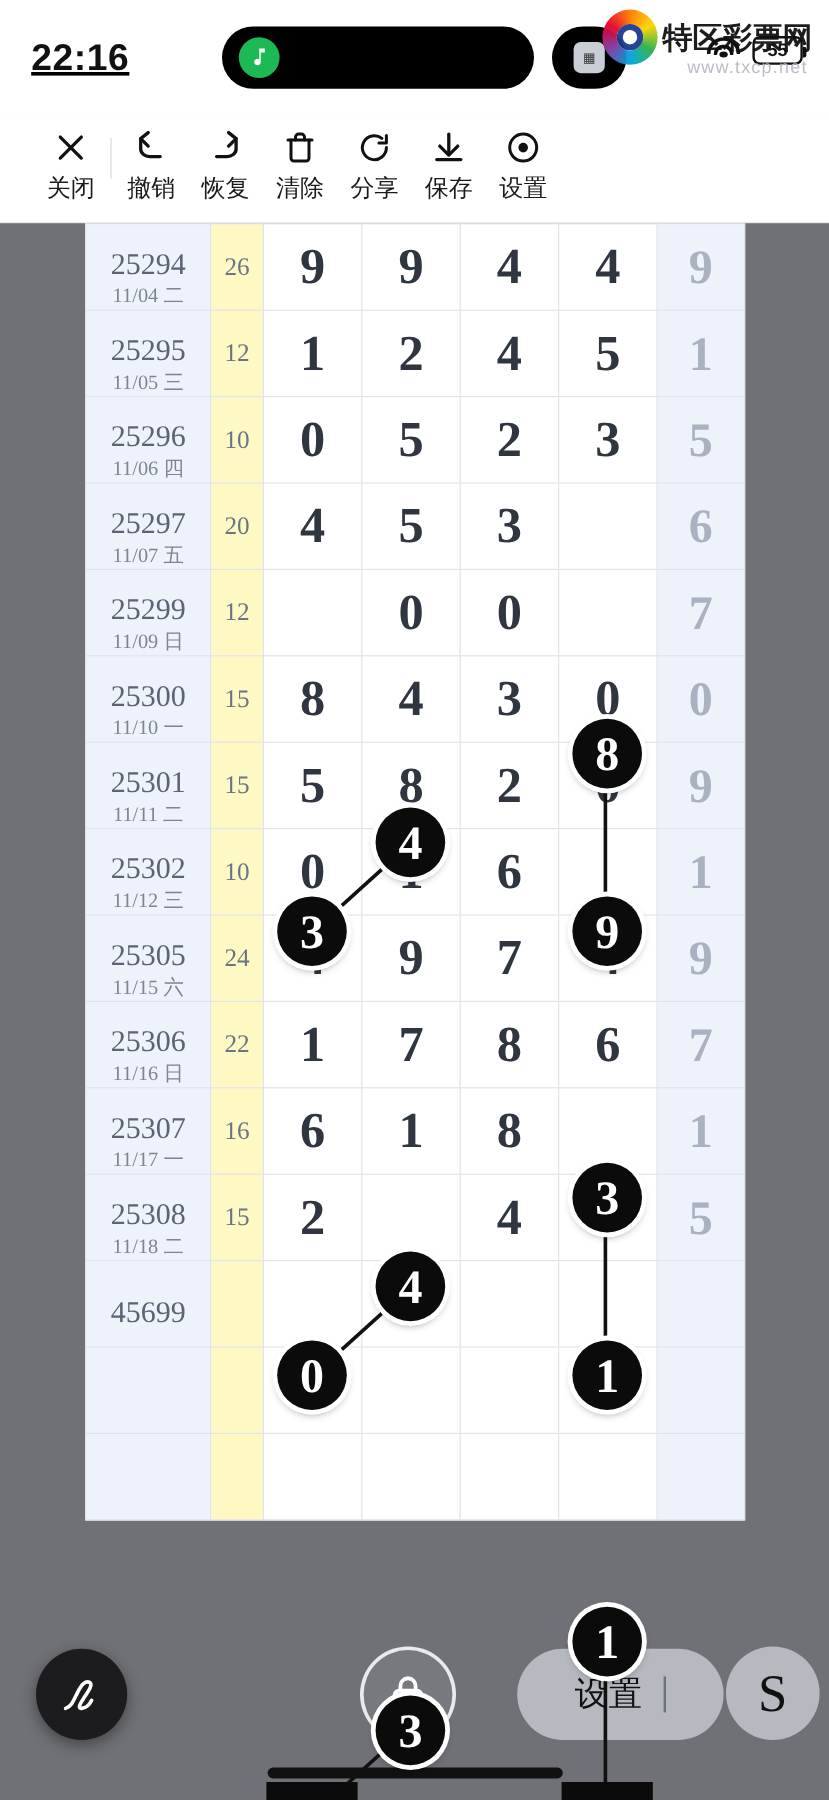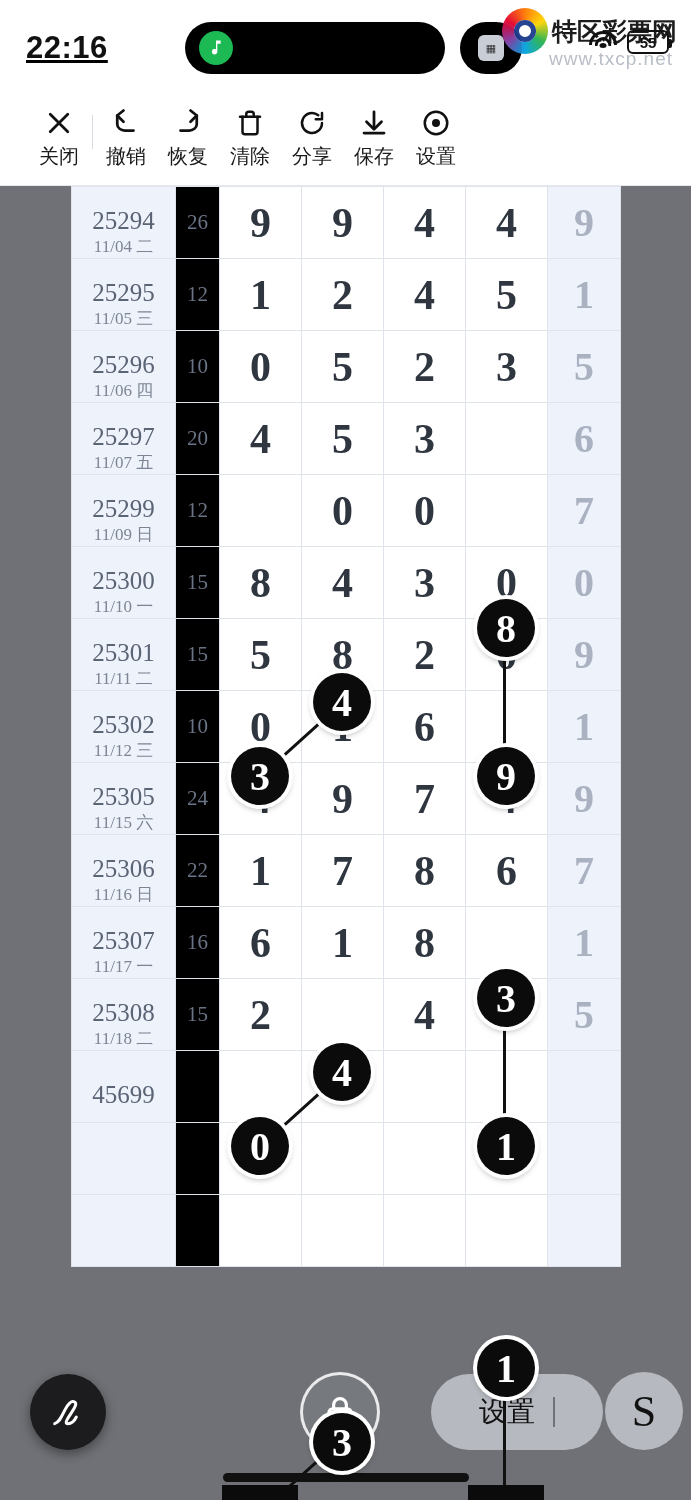--- a/index.html
+++ b/index.html
@@ -69,21 +69,21 @@
     background: conic-gradient(#ff7a00, #ffd400, #29b24a, #00a3e0, #8e44ad, #e4002b, #ff7a00);
     display: flex; align-items: center; justify-content: center;
   }
   .wm-logo:after {
     content: ""; width: 22px; height: 22px; border-radius: 50%;
     background: #fff; box-shadow: inset 0 0 0 5px #1b3a8c;
   }
   .wm-text { font-size: 25px; font-weight: 700; color: #111; }
   .wm-sub {
     position: absolute; right: 18px; top: 48px;
-    font-size: 19px; color: #b9bdc6; letter-spacing: 1px;
+    font-size: 15px; color: #b9bdc6; letter-spacing: 1px;
   }
 
   
   .toolbar {
     height: 90px; background: #fff;
     display: flex; align-items: center; justify-content: flex-start;
     padding: 0 28px 4px 28px;
     border-bottom: 1px solid #e7e9ee;
   }
   .tb-item {
@@ -114,21 +114,21 @@
   col.c-sum   { width: 44px; }
   col.c-num   { width: 82px; }
   col.c-last  { width: 73px; }
 
   td.issue {
     background: #eef3fb; color: #5b6475; line-height: 1.15; padding-top: 18px; margin-left: 35px;
   }
   td.issue .no { font-size: 25px; font-weight: 400; display: block; }
   td.issue .dt { font-size: 17px; color: #7d8594; display: block; margin-top: 1px; }
   td.sum {
-    background: #000000; color: #6a7párt; color: #6a7486; font-size: 21px;
+    background: #fef9c3; color: #6a7párt; color: #6a7486; font-size: 21px;
   }
   td.num { background: #fff; color: #2f3640; font-size: 42px; font-weight: 700; }
   td.last { background: #eef3fb; color: #aab2c2; font-size: 40px; font-weight: 700; }
 
   
   .marker {
     position: absolute; width: 58px; height: 58px; border-radius: 50%;
     background: #0b0b0b; color: #fff;
     display: flex; align-items: center; justify-content: center;
     font-family: "Liberation Serif", serif; font-size: 40px; font-weight: 700;

